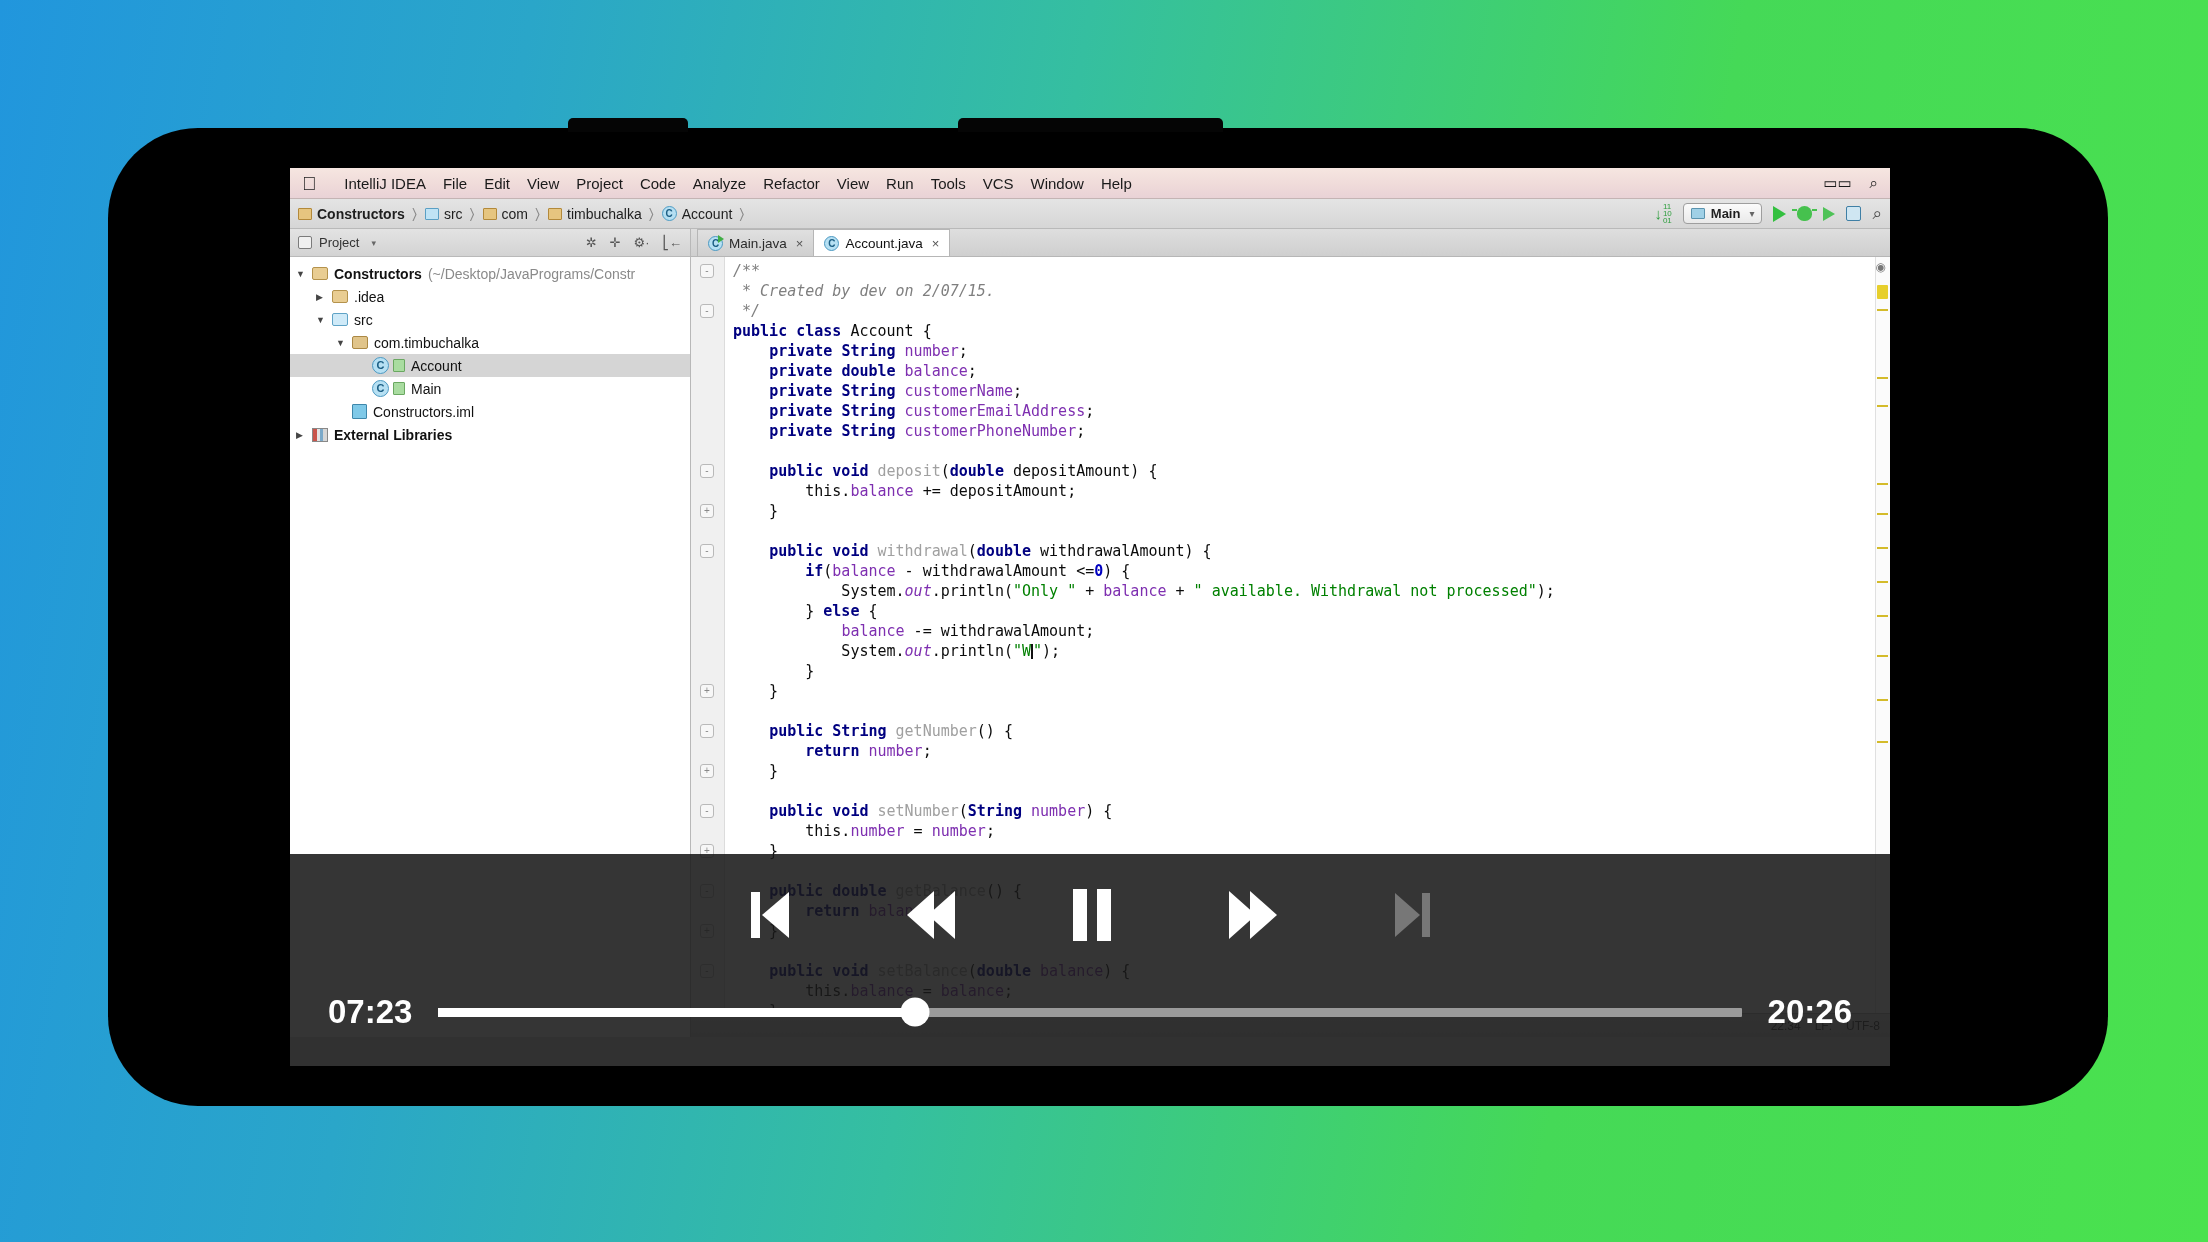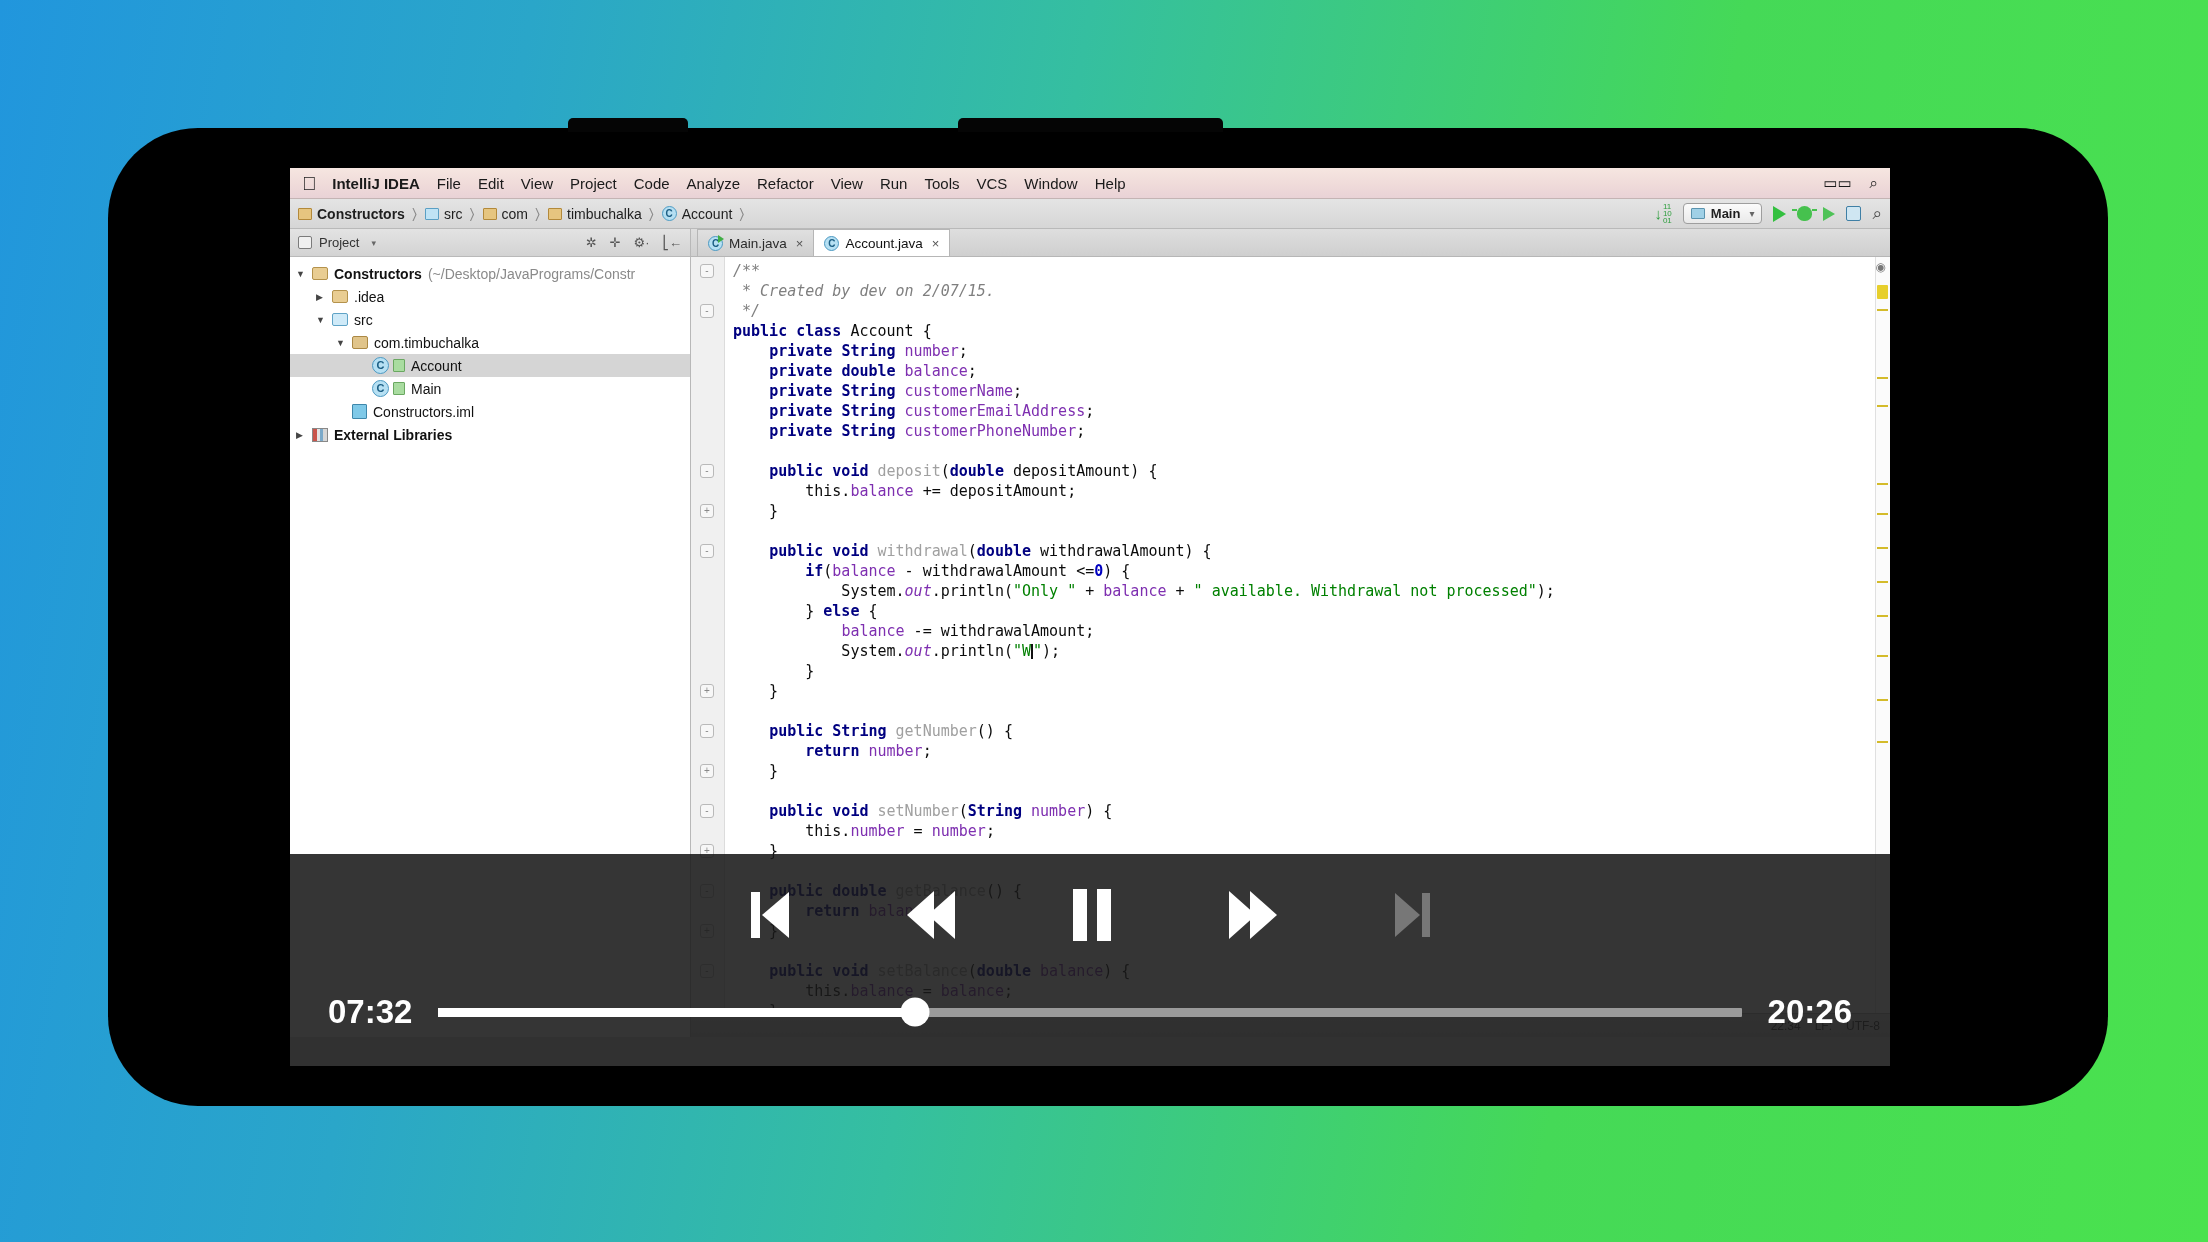--- a/index.html
+++ b/index.html
@@ -25,21 +25,21 @@
   }
 
   
   #macbar {
     height:31px; background:linear-gradient(180deg,#f6e6e1 0%,#f0dcda 50%,#e9d2d6 100%);
     display:flex; align-items:center; padding:0 12px; font-size:15px; color:#1a1a1a;
     border-bottom:1px solid #c4b4b4;
   }
   #macbar .apple { font-size:19px; margin-right:16px; line-height:1; }
   #macbar .mi { margin-right:17px; white-space:nowrap; }
-  #macbar .mi.app { font-weight:bold; }
+  #macbar .mi.app { font-weight:normal;margin-left:12px; }
   #macbar .spacer { flex:1; }
   #macbar .rt { margin-left:18px; font-size:15px; }
 
   
   #titlebar {
     height:29px; background:linear-gradient(180deg,#e7e7e7,#d6d6d6);
     border-bottom:1px solid #b6b6b6; display:flex; align-items:center;
     position:relative; padding:0 11px;
   }
   .tl { width:13px; height:13px; border-radius:50%; margin-right:8px; }
@@ -402,21 +402,21 @@
         <div class="pbtn ff">
           <span class="tri"></span>
             <span class="tri"></span>
         </div>
         <div class="pbtn skip-fwd">
           <span class="tri"></span>
             <span class="bar"></span>
         </div>
       </div>
       <div id="timeline">
-        <span class="tcode">07:32</span>
+        <span class="tcode">07:23</span>
         <div id="track">
           <div id="fill" style="width: 36.6%;"></div>
           <div id="knob" style="left: 36.6%;"></div>
         </div>
         <span class="tcode">20:26</span>
       </div>
     </div>
 
   </div>
 </div>

